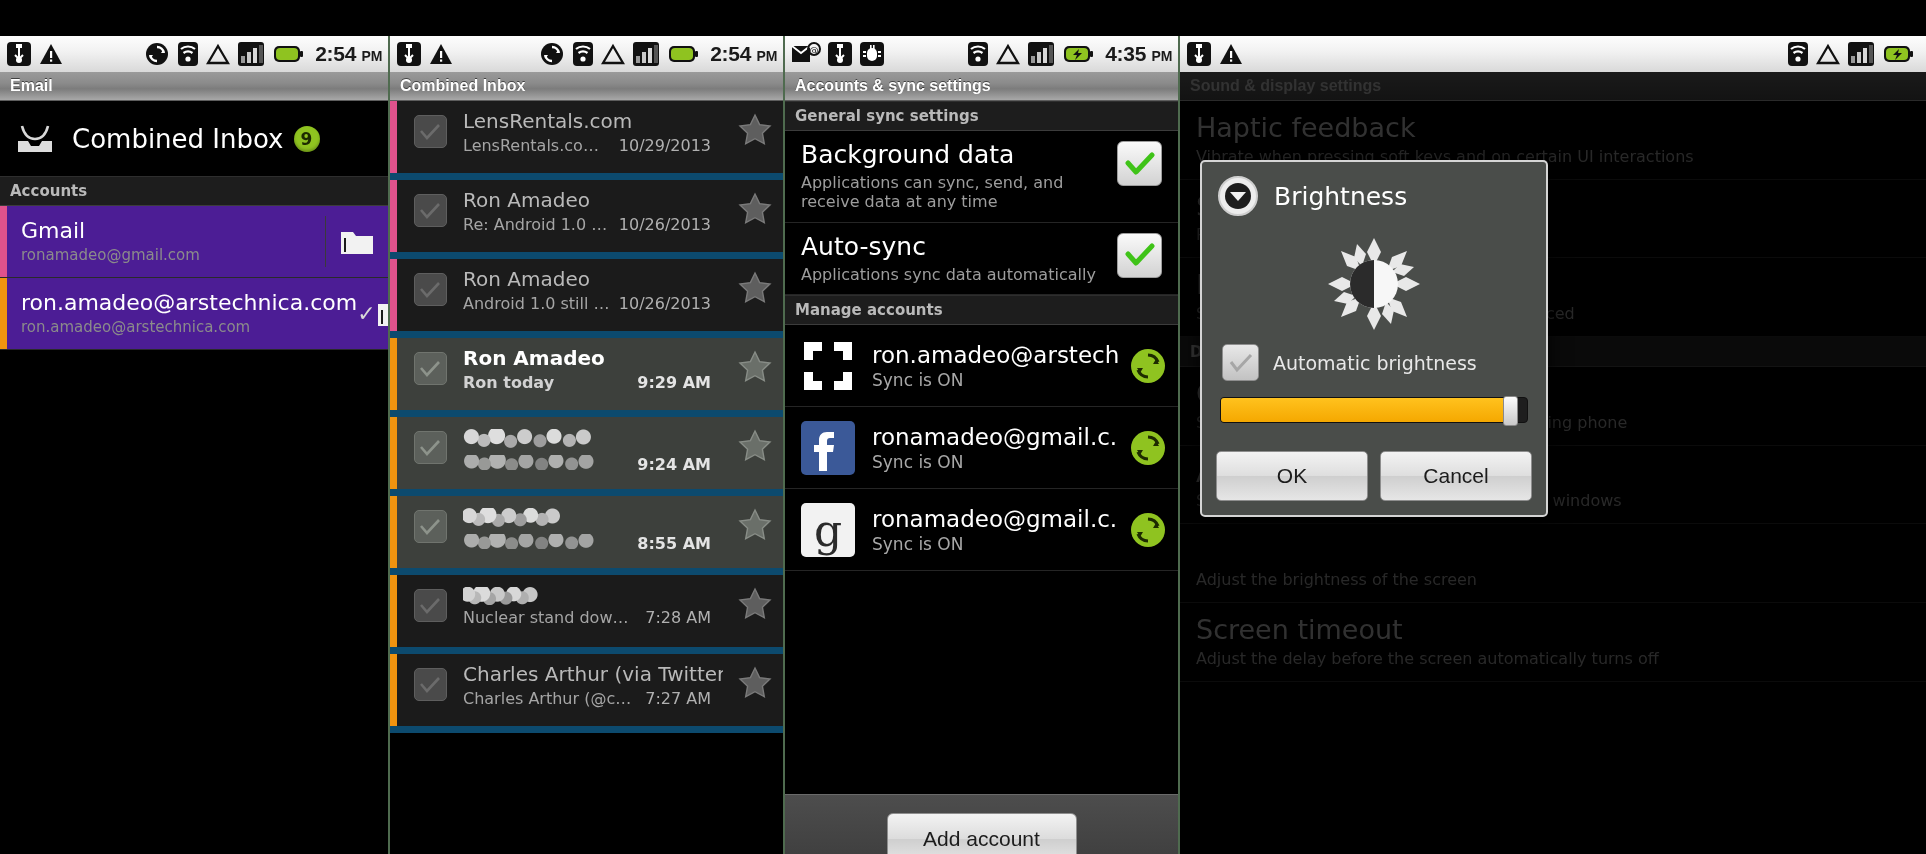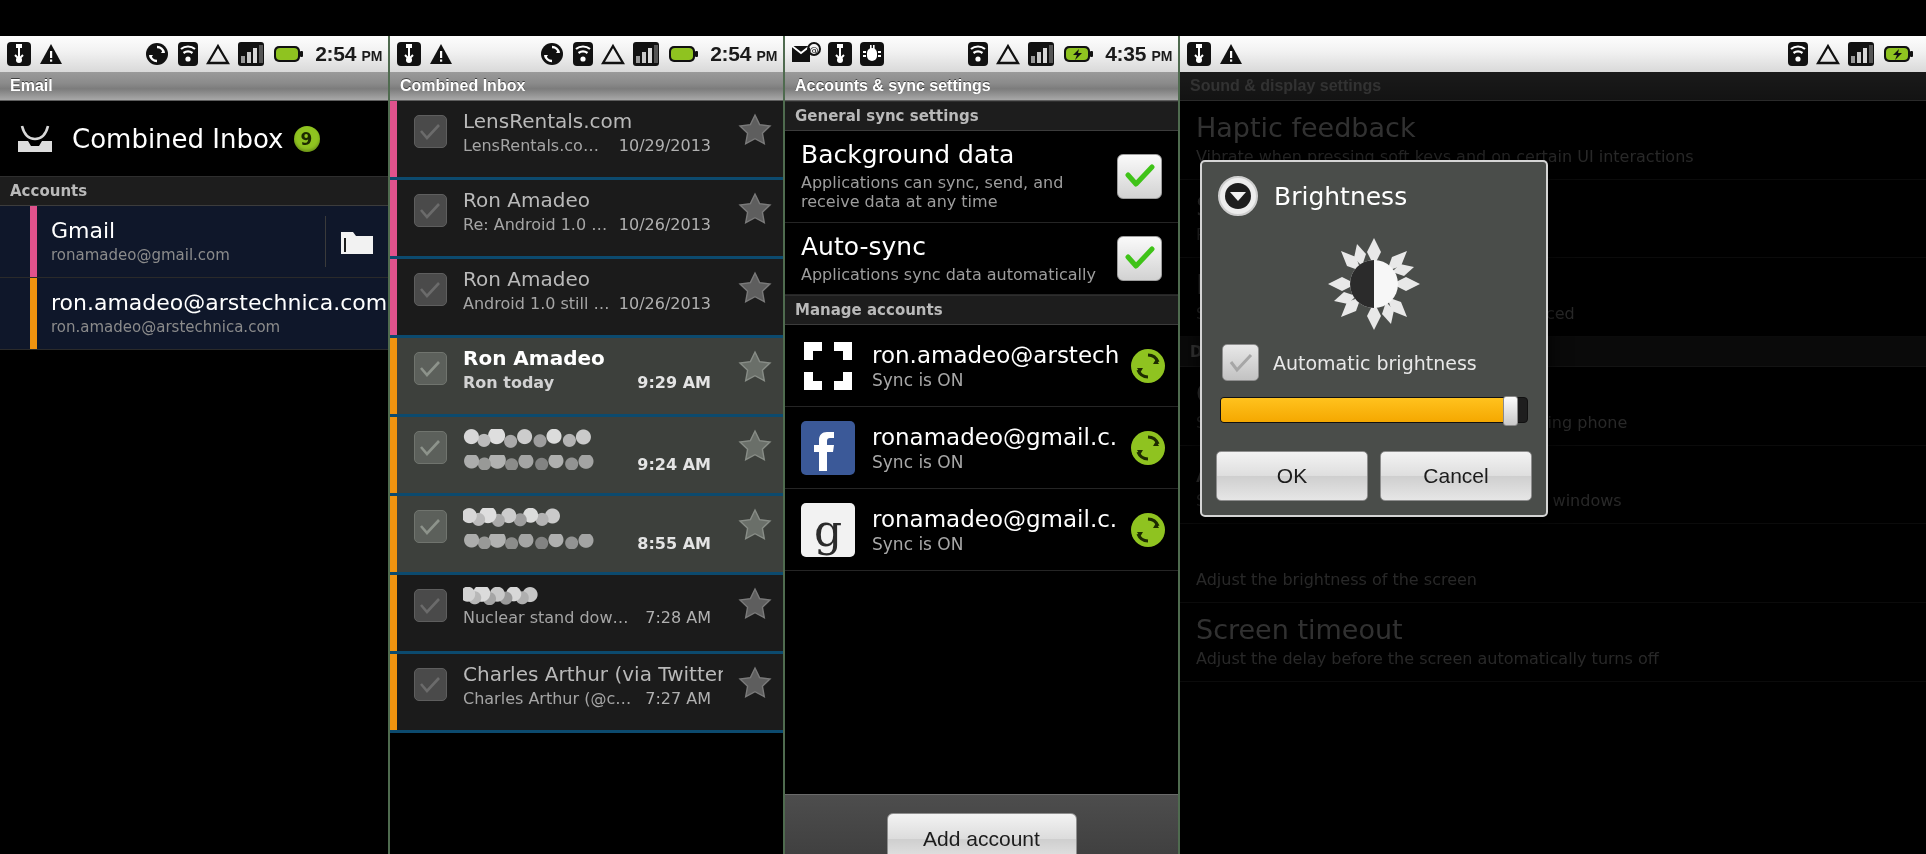--- a/index.html
+++ b/index.html
@@ -35,34 +35,34 @@
   .inboxhead { height:75px; display:flex; align-items:center; gap:16px; padding-left:14px; background:#000; }
   .inboxhead .lbl { font-size:26px; color:#fff; }
   .badge { display:inline-flex; align-items:center; justify-content:center;
     width:26px; height:26px; border-radius:50%; background:#8fc320; color:#1c2b00;
     font-size:17px; font-weight:bold; margin-left:10px; vertical-align:3px;
     box-shadow:inset 0 -2px 3px rgba(0,0,0,.25); }
   .secthead { height:30px; background:#1d1d1d; display:flex; align-items:center;
     padding-left:10px; border-bottom:1px solid #3c3c3c; border-top:1px solid #2e2e2e; }
   .secthead span { font-size:15px; font-weight:bold; color:#b9b9b9; }
   .acctrow { display:flex; align-items:center; position:relative; min-height:72px;
-    border-bottom:1px solid #2a2a2a; background:#0f172a;padding-left:30px; }
+    border-bottom:1px solid #2a2a2a; background:#4c1d95; }
   .stripe { width:7px; align-self:stretch; flex:0 0 7px; }
   .acctinfo { flex:1; padding:8px 0 8px 14px; }
   .acct-name { font-size:22px; color:#fff; line-height:1.12; }
   .acct-mail { font-size:15px; color:#8b8b8b; margin-top:2px; }
   .acct-check { width:34px; display:flex; align-items:center; justify-content:center;
     font-size:22px; color:#d8d8d8; }
   .acct-div { width:1px; align-self:stretch; background:#3a3a3a; margin:10px 0; }
   .acct-folder { width:62px; display:flex; align-items:center; justify-content:center; }
 
   
   .maillist { background:#000; }
   .mailrow { display:flex; align-items:stretch; min-height:79px; position:relative;
-    border-bottom:3px solid #0c4a6e; }
+    border-bottom:7px solid #0c4a6e; }
   .mailrow.read   { background:#1b1b1b; }
   .mailrow.unread { background:#3d403c; }
   .mcheck { width:66px; display:flex; align-items:flex-start; justify-content:center; padding-top:14px; }
   .cbox { width:33px; height:33px; border-radius:5px; background:#4a4a4a;
     border:1px solid #5e5e5e; display:flex; align-items:center; justify-content:center; }
   .unread .cbox { background:#5c605b; border-color:#70746e; }
   .mbody { flex:1; padding:8px 4px 8px 0; min-width:0; }
   .msender { font-size:20px; color:#b9b9b9; white-space:nowrap; overflow:hidden; }
   .unread .msender { color:#ffffff; font-weight:bold; }
   .mline2 { display:flex; align-items:baseline; gap:8px; margin-top:3px; }
@@ -85,21 +85,21 @@
       radial-gradient(circle at 76% 60%, #c0c0c0 0 6px, transparent 7px),
       radial-gradient(circle at 86% 42%, #dadada 0 7px, transparent 8px),
       transparent;
     filter:blur(0.6px); opacity:.9; }
   .redact.s1 { width:54%; height:19px; }
   .redact.s2 { width:86%; height:15px; opacity:.65; }
   .redact.s3 { width:40%; height:19px; }
   .redact.s4 { width:30%; height:18px; }
 
   
-  .setrow { display:flex; align-items:center; background:#000; padding:10px 0 10px 16px;
+  .setrow { display:flex; align-items:flex-start; background:#000; padding:10px 0 10px 16px;
     border-bottom:1px solid #252525; }
   .setrow .txt { flex:1; min-width:0; padding-right:10px; }
   .set-title { font-size:25px; color:#fff; line-height:1.15; }
   .set-sub { font-size:16px; color:#9d9d9d; line-height:1.22; margin-top:3px; }
   .greencheck { width:45px; height:45px; margin-right:16px; border-radius:6px; flex:0 0 45px;
     background:linear-gradient(to bottom,#fafafa,#d2d2d2); display:flex;
     align-items:center; justify-content:center; border:1px solid #9d9d9d; }
   .acct2row { display:flex; align-items:center; background:#000; padding:12px 0 12px 14px;
     border-bottom:1px solid #252525; }
   .acct2icon { width:57px; height:57px; flex:0 0 57px; display:flex; align-items:center;

